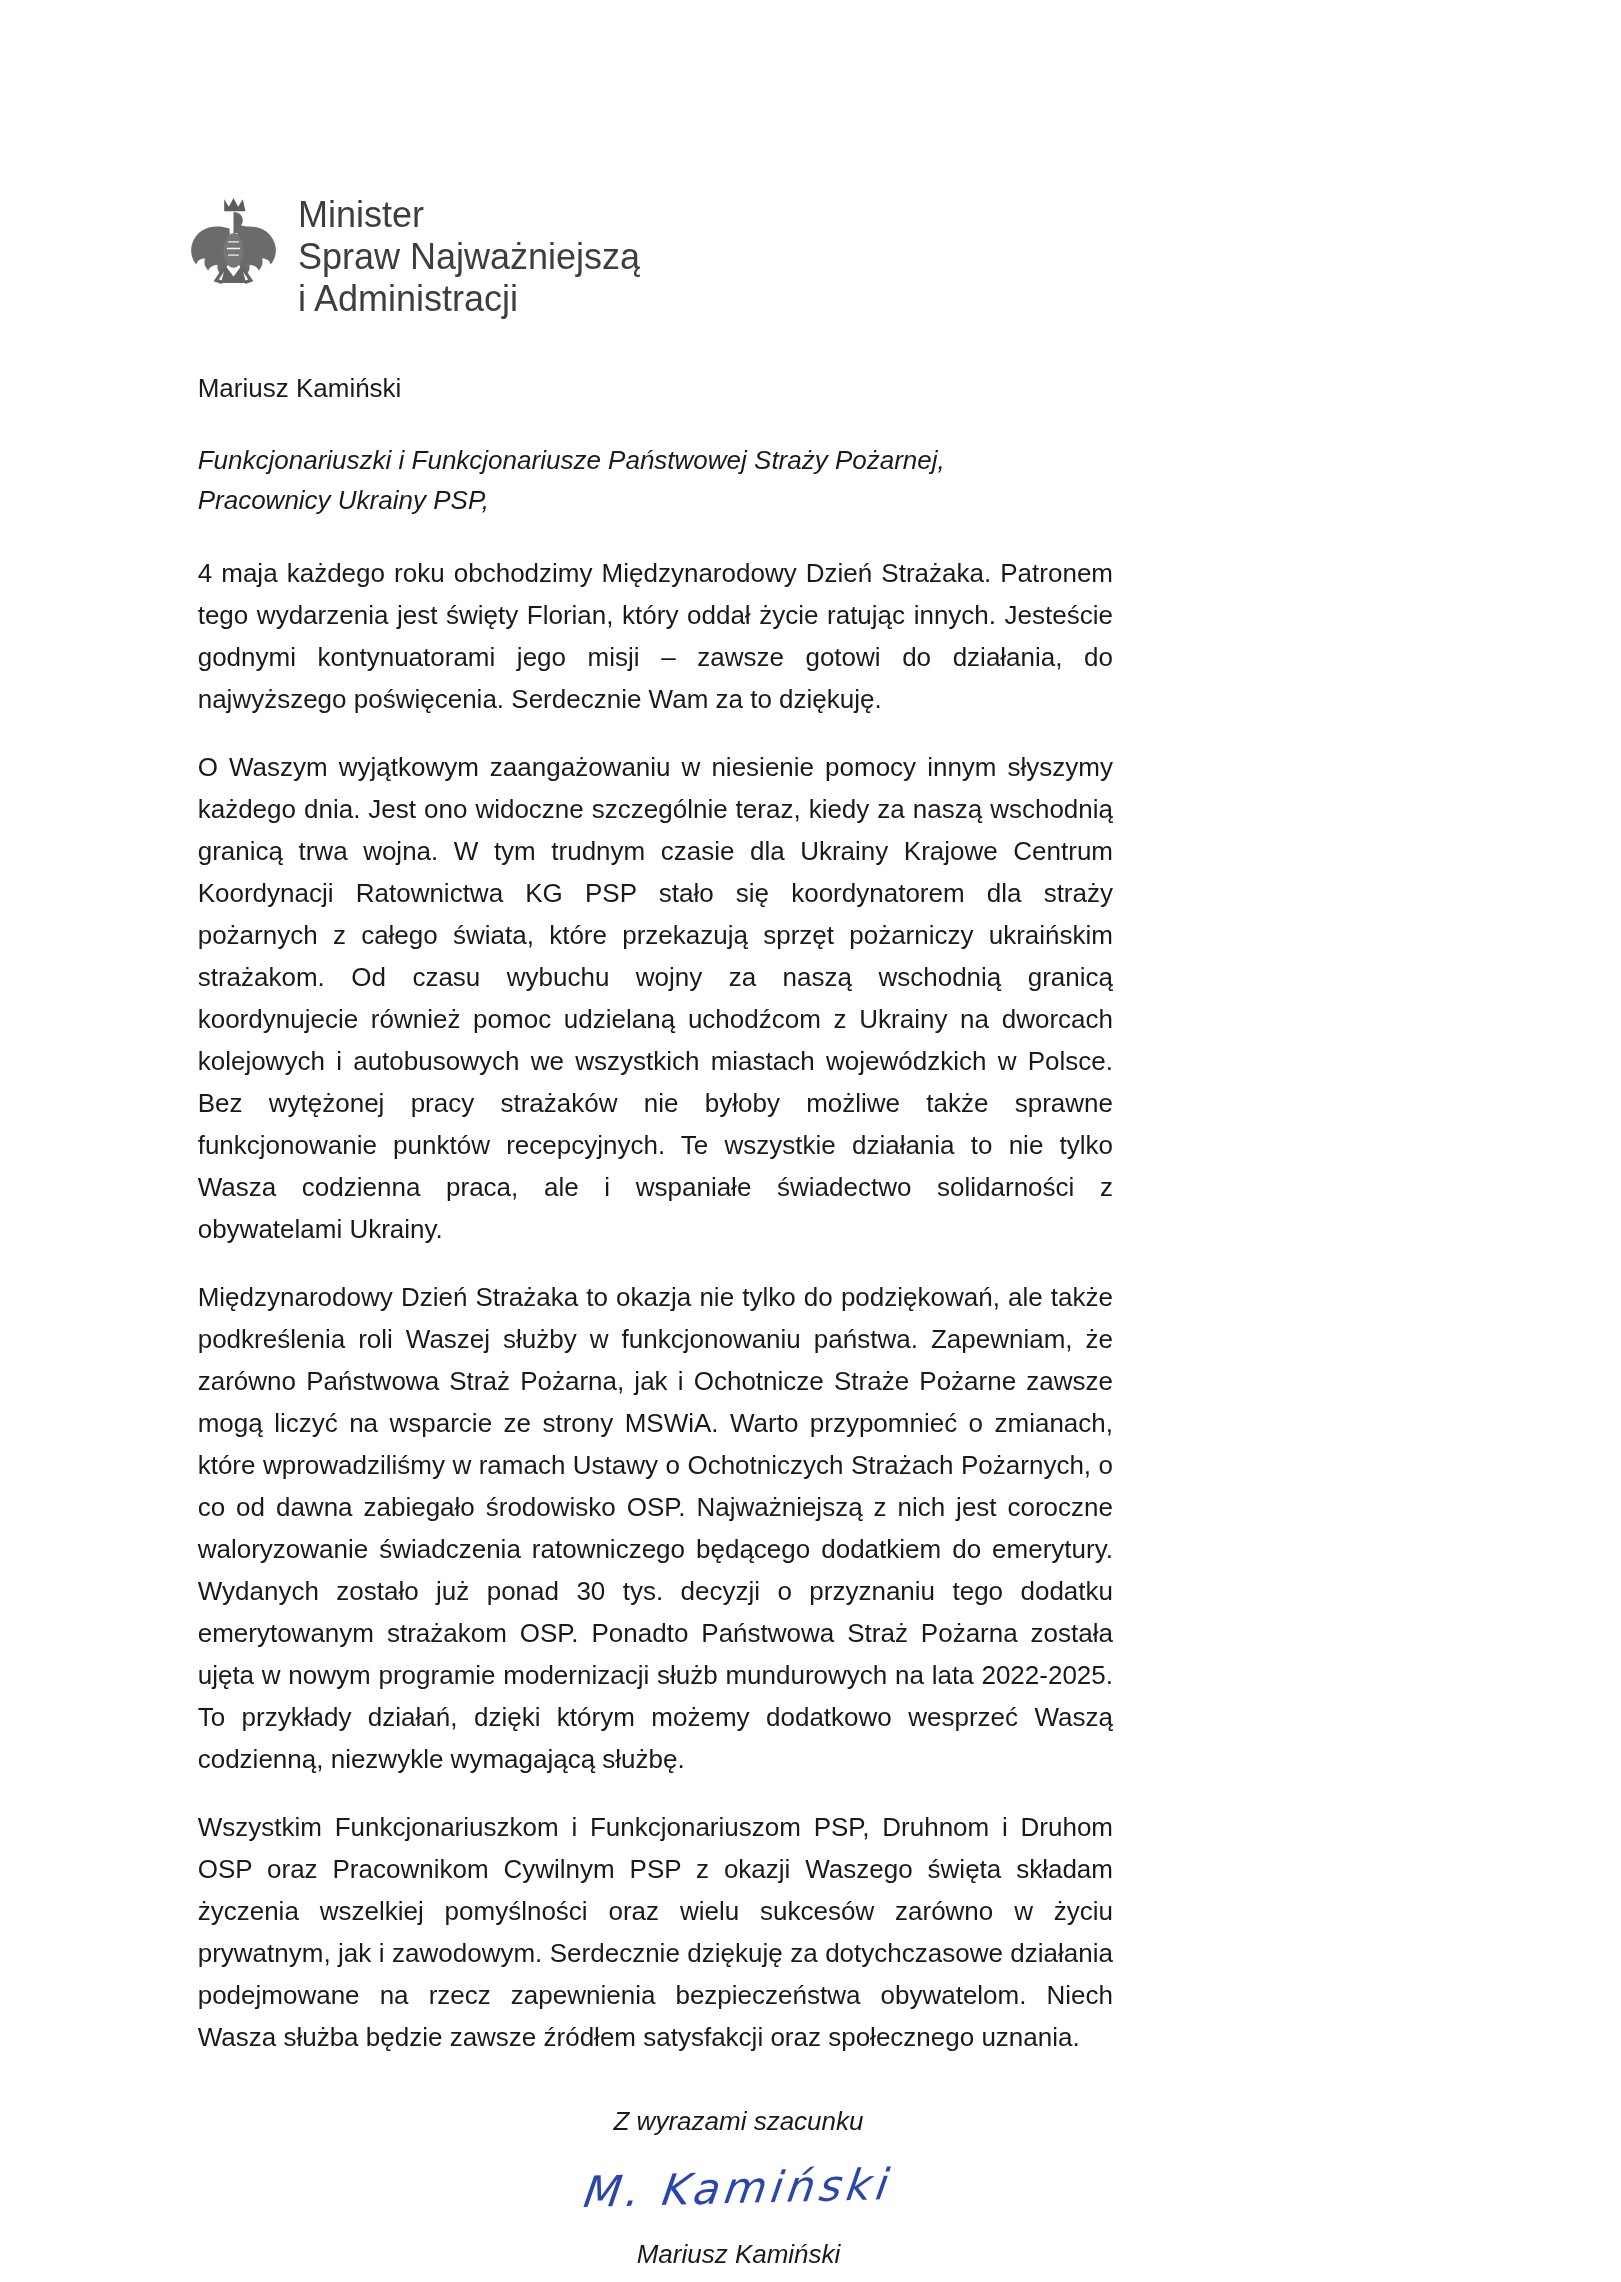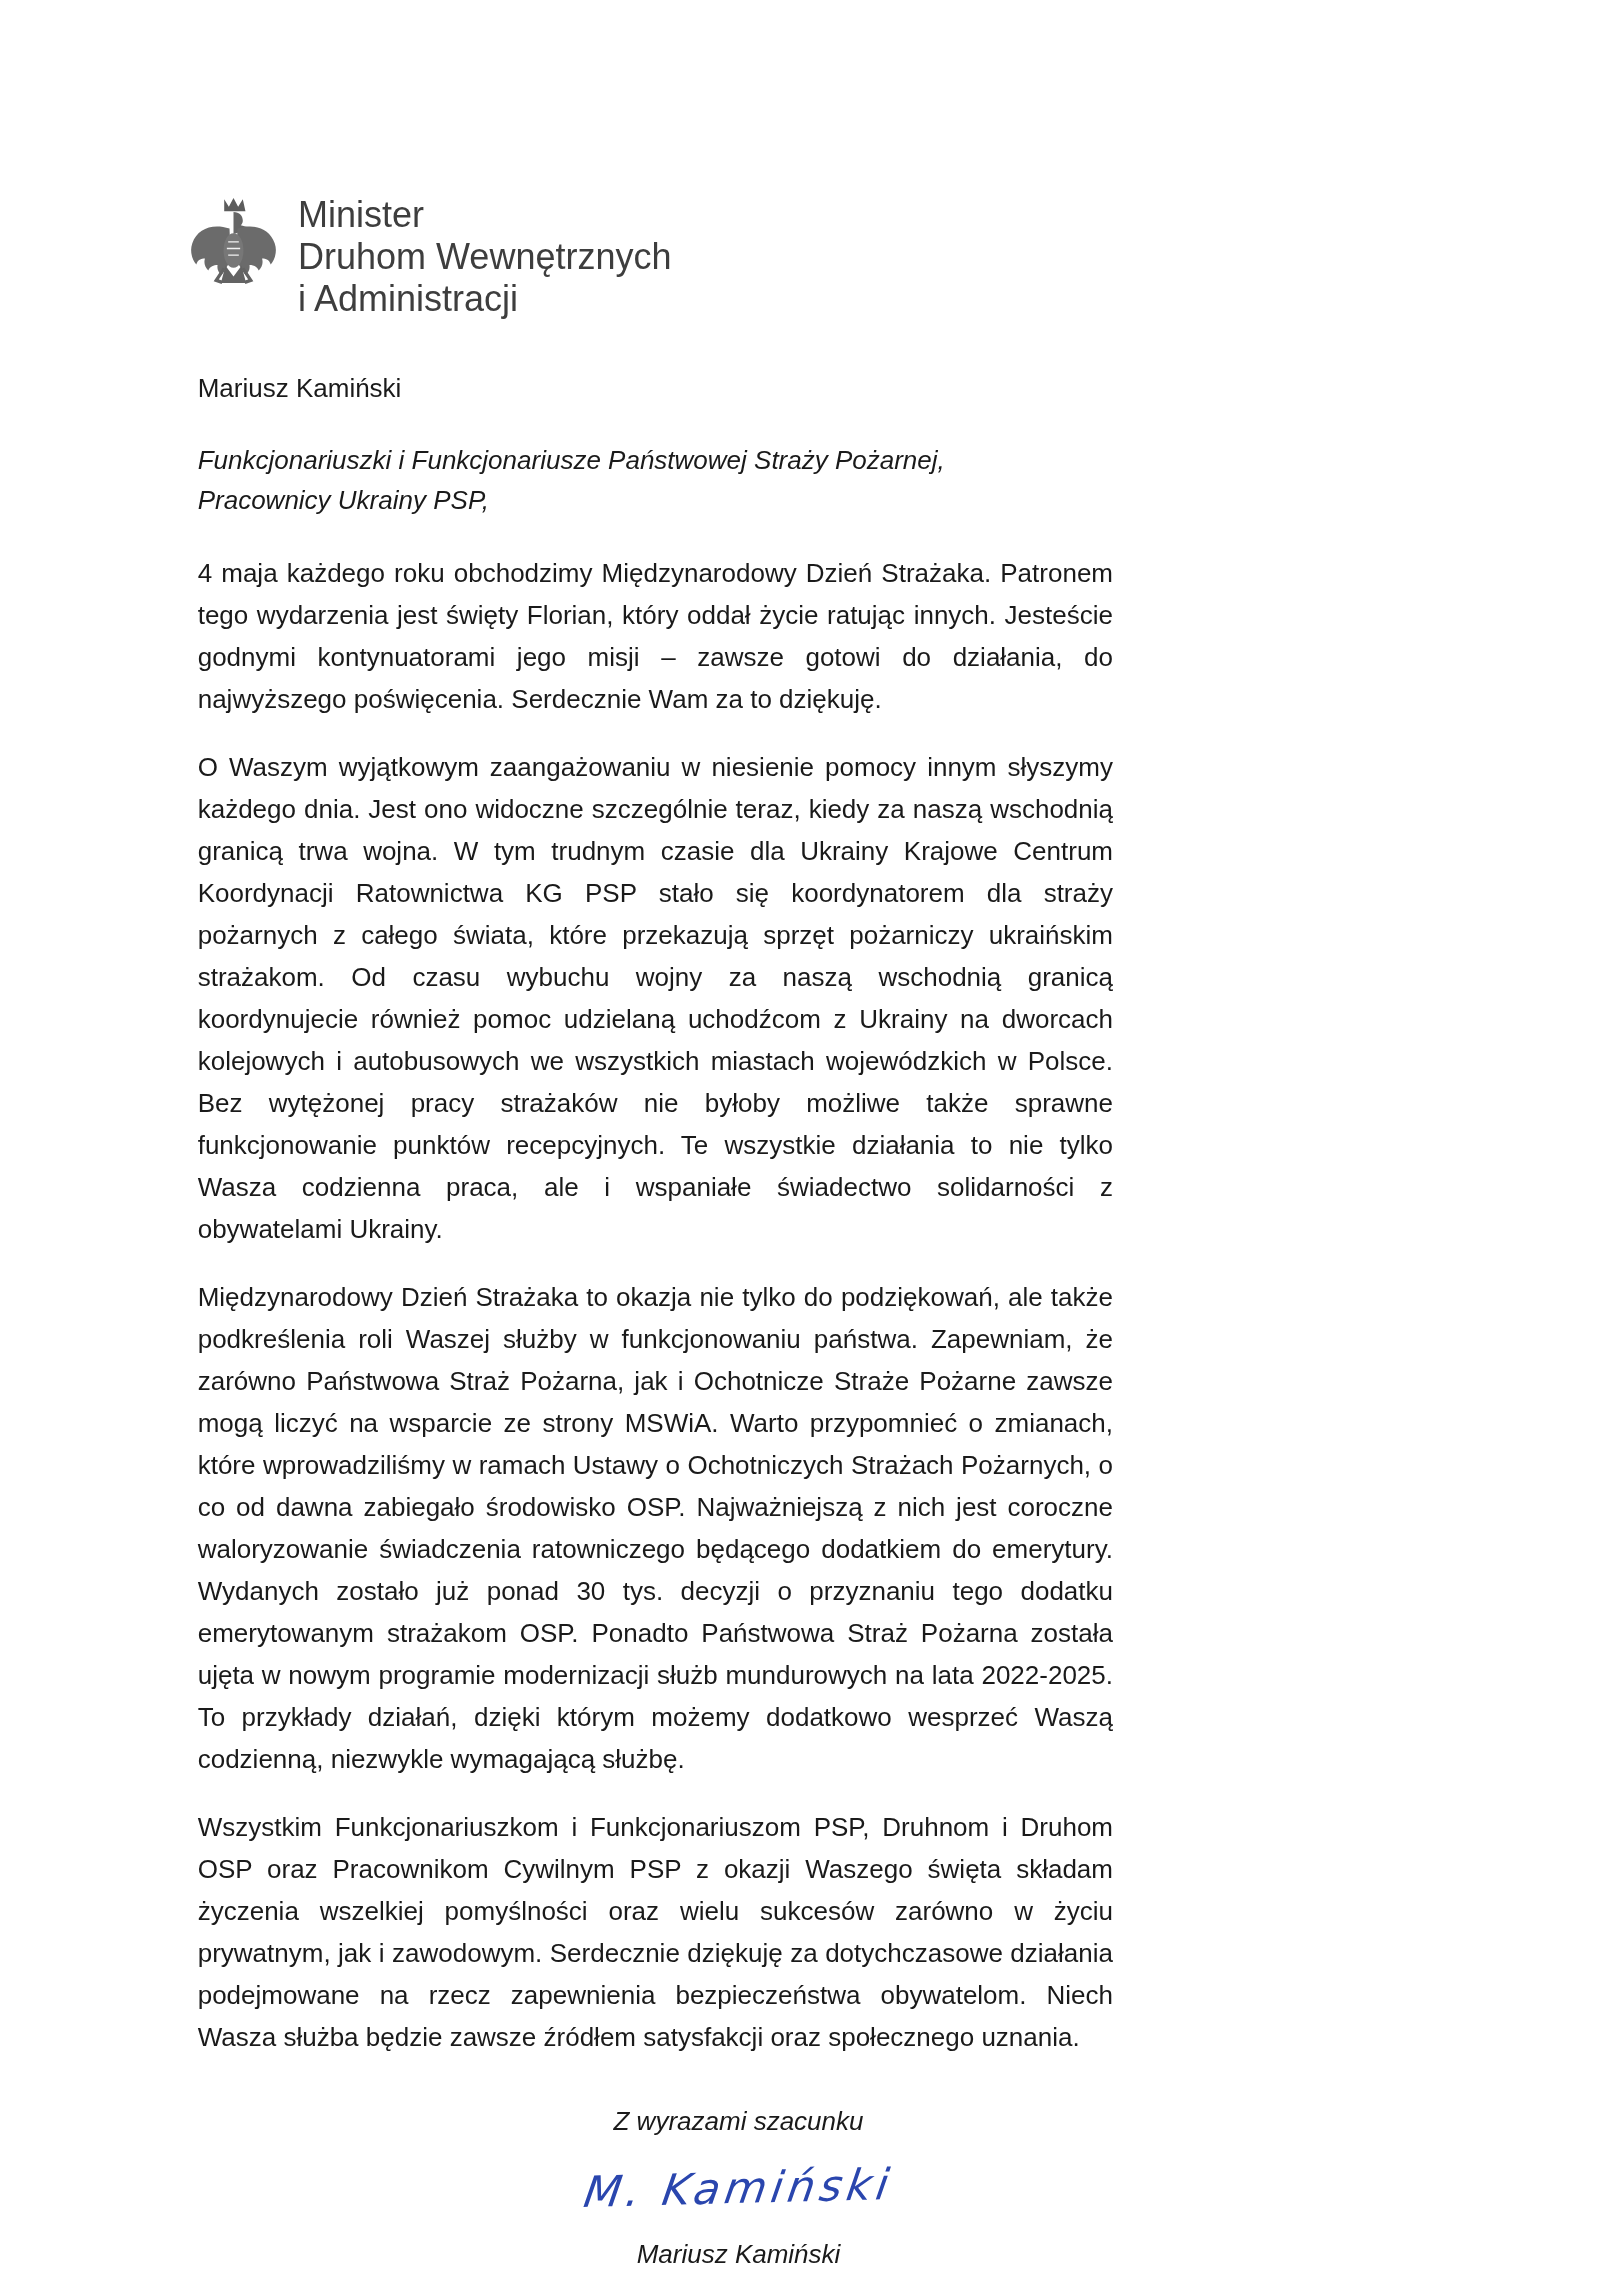--- a/index.html
+++ b/index.html
@@ -124,21 +124,21 @@
 
         <path d="M62 72 h16 M60 82 h20 M62 92 h16" stroke="#f2f2f2" stroke-width="2" fill="none"></path>
 
         <path d="M58 108 l12 16 12 -16 7 26 h-38 z" fill="#636363"></path>
 
         <path d="M56 112 l-12 18 9 3 M84 112 l12 18 -9 3" stroke="#636363" stroke-width="5" fill="none"></path>
       </svg>
     </div>
     <div class="letterhead-title">
       <div>Minister</div>
-      <div>Druhom Wewnętrznych</div>
+      <div>Spraw Najważniejszą</div>
       <div>i Administracji</div>
     </div>
   </div>
 
   <div class="sender">Mariusz Kamiński</div>
 
   <div class="salutation">
     <div>Funkcjonariuszki i Funkcjonariusze Państwowej Straży Pożarnej,</div>
     <div>Pracownicy Ukrainy PSP,</div>
   </div>

